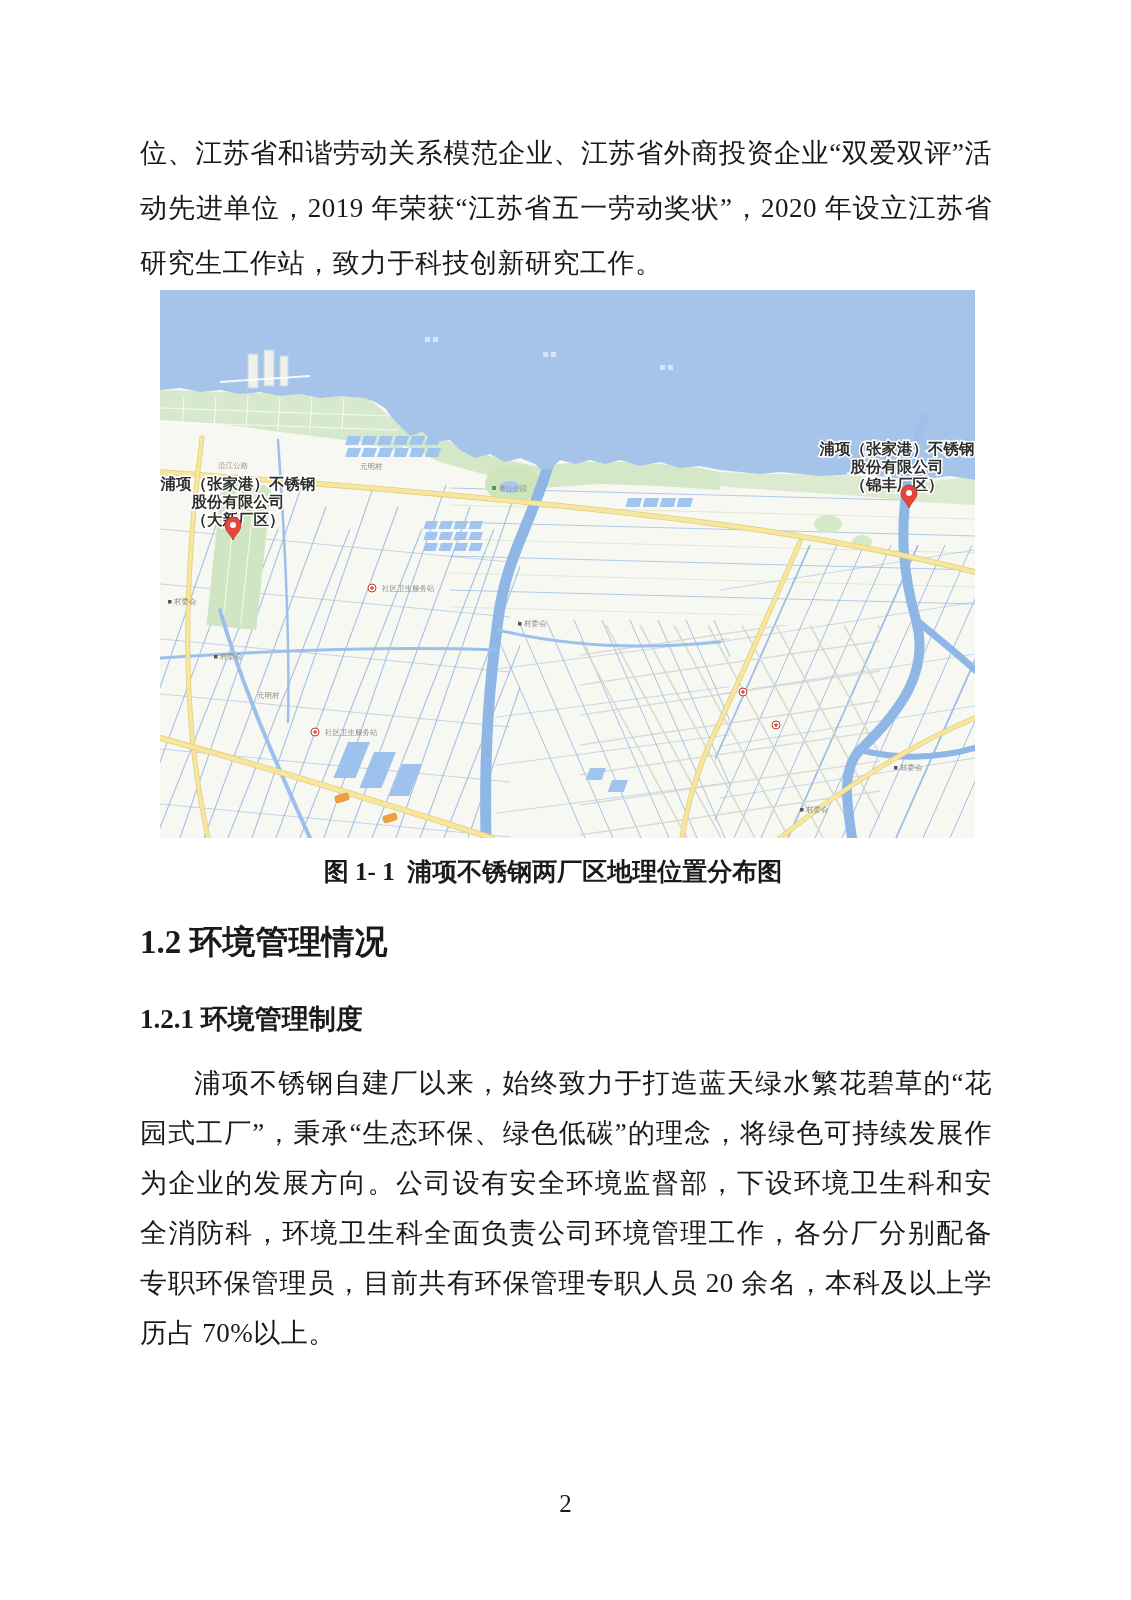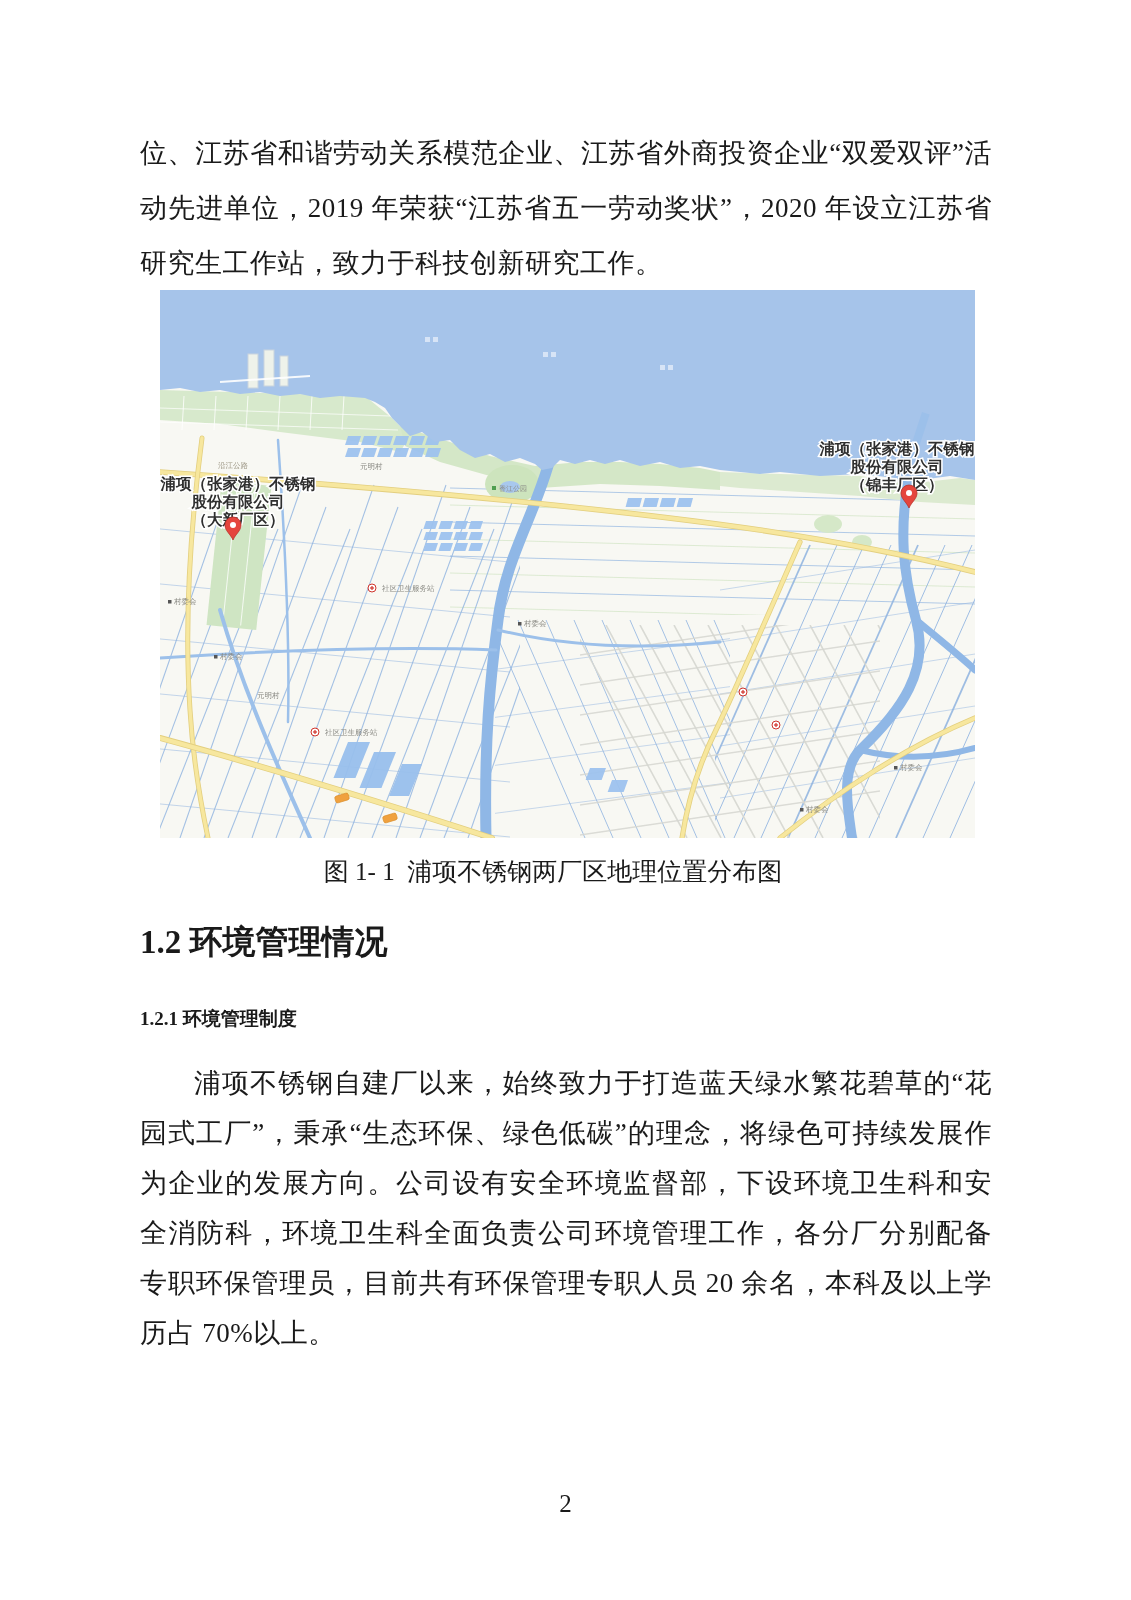--- a/index.html
+++ b/index.html
@@ -27,30 +27,30 @@
   #para-2{ top:1356px; }
   .map-frame{
     position:absolute; left:160px; top:290px;
     width:815px; height:548px;
     background:#f8f8f3;
     overflow:hidden;
   }
   .map-frame svg{ display:block; }
   .fig-caption{
     position:absolute; left:0; top:852px; width:1106px;
-    text-align:center; font-weight:normal; font-size:25px;
+    text-align:center; font-weight:bold; font-size:25px;
     line-height:40px; white-space:pre-wrap; margin:0;
   }
   .h2{
     position:absolute; left:140px; top:920px;
     font-size:33px; font-weight:bold; line-height:44px; margin:0;
   }
   .h3{
     position:absolute; left:140px; top:998px;
-    font-size:19px; font-weight:bold; line-height:42px; margin:0;
+    font-size:27px; font-weight:bold; line-height:42px; margin:0;
   }
   .page-number{
     position:absolute; left:0; top:1490px; width:1131px;
     text-align:center; font-size:25px; margin:0;
   }
   .map-frame text{ font-family:"Liberation Sans","DejaVu Sans",sans-serif; }
 </style>
 </head>
 <body>
 

